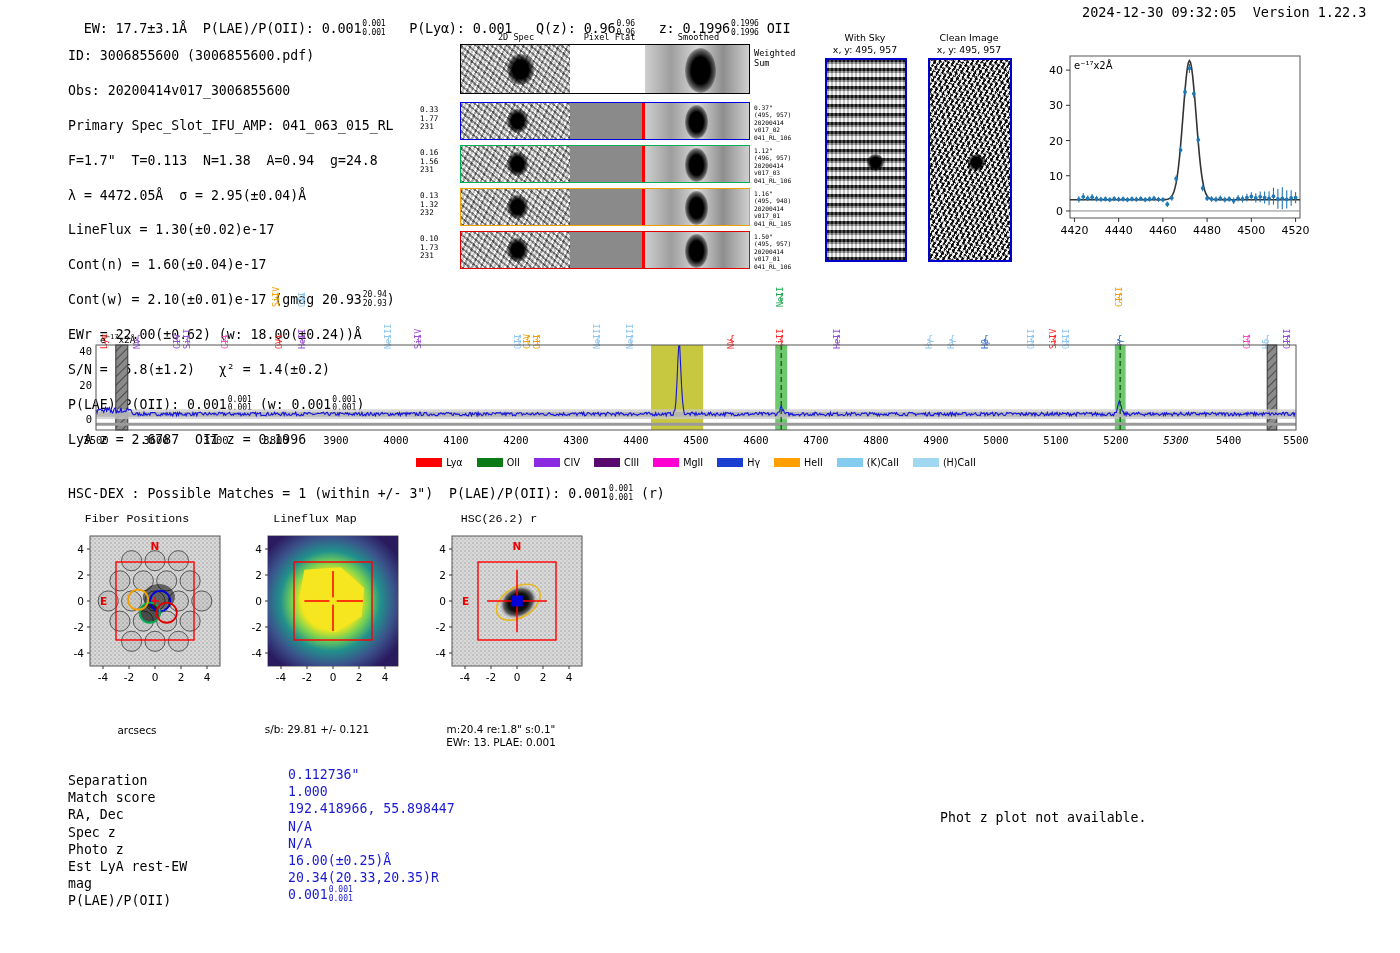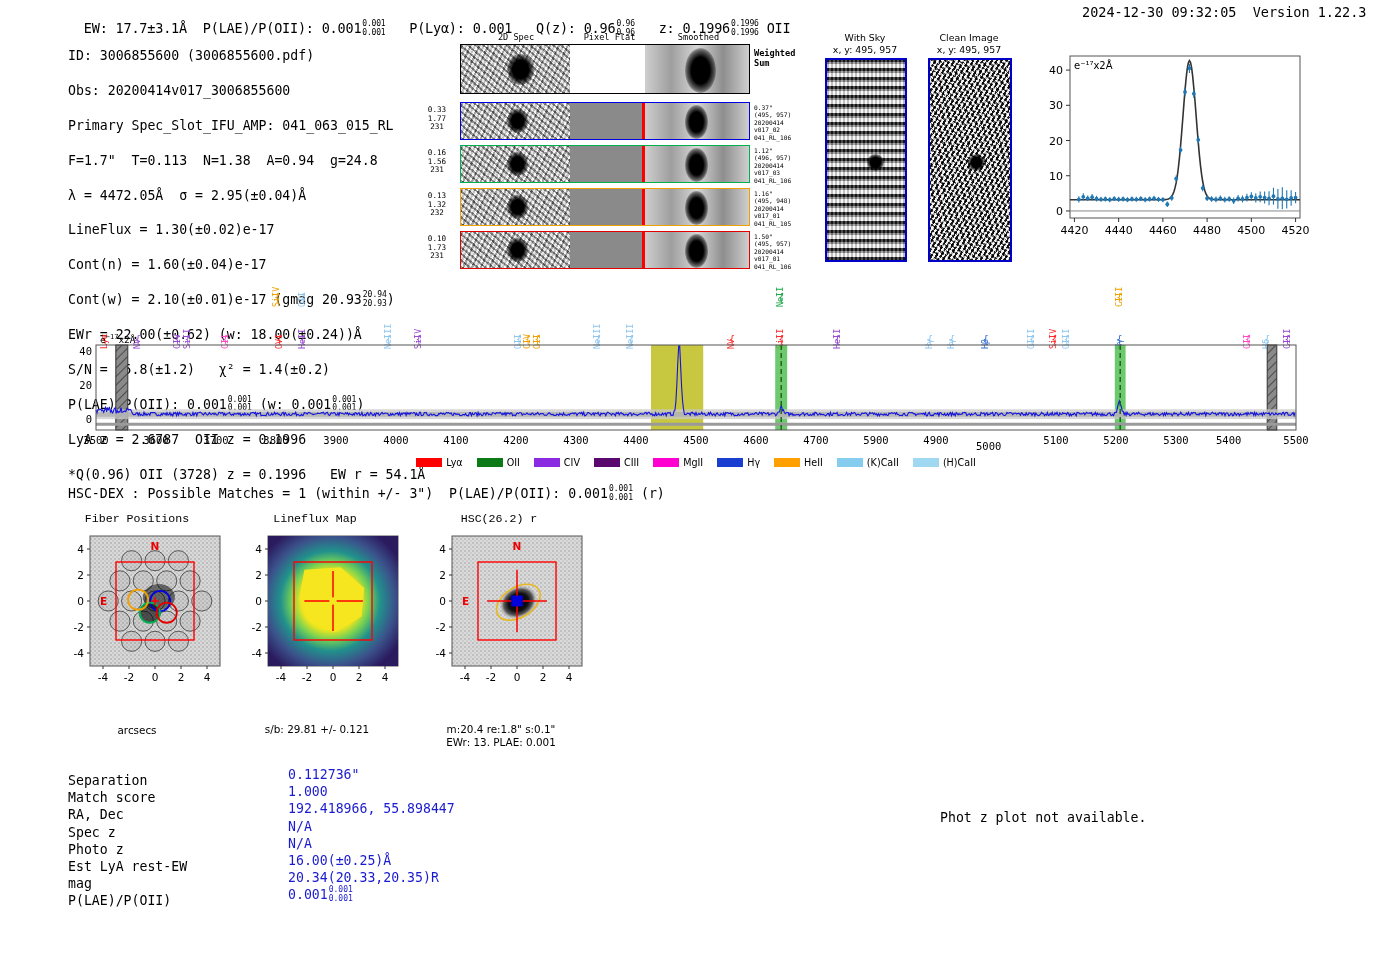--- a/index.html
+++ b/index.html
@@ -29,23 +29,23 @@
   .cC{left:64%;width:36%;}
   .noise{background-image:
       repeating-linear-gradient(115deg,#7a7a7a 0 2px,#dcdcdc 2px 4px,#a8a8a8 4px 6px,#f0f0f0 6px 8px),
       repeating-linear-gradient(40deg,rgba(0,0,0,.35) 0 2px,rgba(255,255,255,.3) 2px 5px);
       background-blend-mode:overlay;}
   .blob{position:absolute;border-radius:50%;background:radial-gradient(ellipse at center,#000 0 42%,rgba(0,0,0,.55) 62%,rgba(0,0,0,0) 78%);}
   .smooth{background:linear-gradient(90deg,#cfcfcf,#9e9e9e,#d6d6d6,#8e8e8e,#cfcfcf);}
   .flatgray{background:#8a8a8a;}
   .flatwhite{background:#fff;}
   .redtick{position:absolute;top:0;bottom:0;width:3px;background:#f00;}
-  .lsidelab{position:absolute;font-size:7.6px;line-height:8.6px;text-align:center;width:34px;}
+  .lsidelab{position:absolute;font-size:7.6px;line-height:8.6px;text-align:left;width:34px;}
   .rsidelab{position:absolute;font-size:6.2px;line-height:7.4px;left:334px;width:70px;}
-  #wsum{position:absolute;left:334px;font-size:8.6px;line-height:10px;font-weight:bold;}
+  #wsum{position:absolute;left:334px;font-size:8.6px;line-height:10px;}
 
   
   .cutlab{position:absolute;font-size:9.4px;text-align:center;line-height:11.5px;}
   .cutbox{position:absolute;border:2.2px solid #0000c8;overflow:hidden;}
   .skytex{width:100%;height:100%;
      background-image:repeating-linear-gradient(0deg,#1b1b1b 0 3px,#f4f4f4 3px 7px,#8f8f8f 7px 9px),
                       repeating-linear-gradient(90deg,rgba(0,0,0,.22) 0 2px,rgba(255,255,255,.22) 2px 4px);
      background-blend-mode:overlay;}
   .cleantex{width:100%;height:100%;
      background-image:repeating-linear-gradient(37deg,#2e2e2e 0 2px,#efefef 2px 4px),
@@ -89,21 +89,20 @@
 <div>Primary Spec_Slot_IFU_AMP: 041_063_015_RL</div>
 <div>F=1.7"  T=0.113  N=1.38  A=0.94  g=24.8</div>
 <div>λ = 4472.05Å  σ = 2.95(±0.04)Å</div>
 <div>LineFlux = 1.30(±0.02)e-17</div>
 <div>Cont(n) = 1.60(±0.04)e-17</div>
 <div><span>Cont(w) = 2.10(±0.01)e-17 (gmag 20.93</span><span class="fracbox"><span>20.94</span><br><span>20.93</span></span><span>)</span></div>
 <div>EWr = 22.00(±0.62) (w: 18.00(±0.24))Å</div>
 <div>S/N = 45.8(±1.2)   χ² = 1.4(±0.2)</div>
 <div><span>P(LAE)/P(OII): 0.001</span><span class="fracbox"><span>0.001</span><br><span>0.001</span></span><span> </span><span>(w: 0.001</span><span class="fracbox"><span>0.001</span><br><span>0.001</span></span><span>)</span></div>
 <div>LyA z = 2.6787  OII z = 0.1996</div>
-<div>*Q(0.96) OII (3728) z = 0.1996   EW r = 54.1Å</div>
 </div>
 
 <div class="abs" id="specwrap">
   <div class="pantitle" style="left:40px;width:112px;top:0;">2D Spec</div>
   <div class="pantitle" style="left:152px;width:75px;top:0;">Pixel Flat</div>
   <div class="pantitle" style="left:227px;width:103px;top:0;">Smoothed</div>
   <div id="wsum" style="top:16px;">Weighted<br>Sum</div>
   <div id="spec2d-rows"></div>
 <div class="prow top" style="top: 12px; height: 50px; border: 1.7px solid rgb(0, 0, 0);">
       <div class="cell cA noise">
@@ -450,26 +449,26 @@
       <div class="tk mono" style="left: 160px; top: 89px; width: 40px; text-align: center;">3800</div>
       <div class="tk mono" style="left: 220px; top: 89px; width: 40px; text-align: center;">3900</div>
       <div class="tk mono" style="left: 280px; top: 89px; width: 40px; text-align: center;">4000</div>
       <div class="tk mono" style="left: 340px; top: 89px; width: 40px; text-align: center;">4100</div>
       <div class="tk mono" style="left: 400px; top: 89px; width: 40px; text-align: center;">4200</div>
       <div class="tk mono" style="left: 460px; top: 89px; width: 40px; text-align: center;">4300</div>
       <div class="tk mono" style="left: 520px; top: 89px; width: 40px; text-align: center;">4400</div>
       <div class="tk mono" style="left: 580px; top: 89px; width: 40px; text-align: center;">4500</div>
       <div class="tk mono" style="left: 640px; top: 89px; width: 40px; text-align: center;">4600</div>
       <div class="tk mono" style="left: 700px; top: 89px; width: 40px; text-align: center;">4700</div>
-      <div class="tk mono" style="left: 760px; top: 89px; width: 40px; text-align: center;">5900</div>
+      <div class="tk mono" style="left: 760px; top: 89px; width: 40px; text-align: center;">4800</div>
       <div class="tk mono" style="left: 820px; top: 89px; width: 40px; text-align: center;">4900</div>
-      <div class="tk mono" style="left: 880px; top: 95px; width: 40px; ">5000</div>
+      <div class="tk mono" style="left: 880px; top: 89px; width: 40px; text-align: center;">5000</div>
       <div class="tk mono" style="left: 940px; top: 89px; width: 40px; text-align: center;">5100</div>
       <div class="tk mono" style="left: 1000px; top: 89px; width: 40px; text-align: center;">5200</div>
-      <div class="tk mono" style="left: 1060px; top: 89px; width: 40px; text-align: center;">5300</div>
+      <div class="tk mono" style="left: 1060px; top: 89px; width: 40px; text-align: center; font-style: italic;">5300</div>
       <div class="tk mono" style="left: 1120px; top: 89px; width: 40px; ">5400</div>
       <div class="tk mono" style="left: 1180px; top: 89px; width: 40px; text-align: center;">5500</div>
     </div>
   <div id="spec-yticks">
       <div class="tk mono" style="left: -26px; top: 67.8px; width: 22px; text-align: right;">0</div>
       <div class="tk mono" style="left: -26px; top: 33.8px; width: 22px; text-align: right;">20</div>
       <div class="tk mono" style="left: -26px; top: -0.2px; width: 22px; text-align: right;">40</div>
     </div>
   <div class="abs mono" style="left:4px;top:-12px;font-size:9.5px;">e<sup style="font-size:7px;">−17</sup>x2Å</div>
   <div id="legend"><span class="lgitem sans"><span class="swatch" style="background:#ff0000"></span><span>Lyα</span></span><span class="lgitem sans"><span class="swatch" style="background:#0d7a18"></span><span>OII</span></span><span class="lgitem sans"><span class="swatch" style="background:#8a2be2"></span><span>CIV</span></span><span class="lgitem sans"><span class="swatch" style="background:#5a0a6e"></span><span>CIII</span></span><span class="lgitem sans"><span class="swatch" style="background:#ff00d0"></span><span>MgII</span></span><span class="lgitem sans"><span class="swatch" style="background:#1a3fd0"></span><span>Hγ</span></span><span class="lgitem sans"><span class="swatch" style="background:#ffa000"></span><span>HeII</span></span><span class="lgitem sans"><span class="swatch" style="background:#84cdee"></span><span>(K)CaII</span></span><span class="lgitem sans"><span class="swatch" style="background:#9fd8f0"></span><span>(H)CaII</span></span></div>

